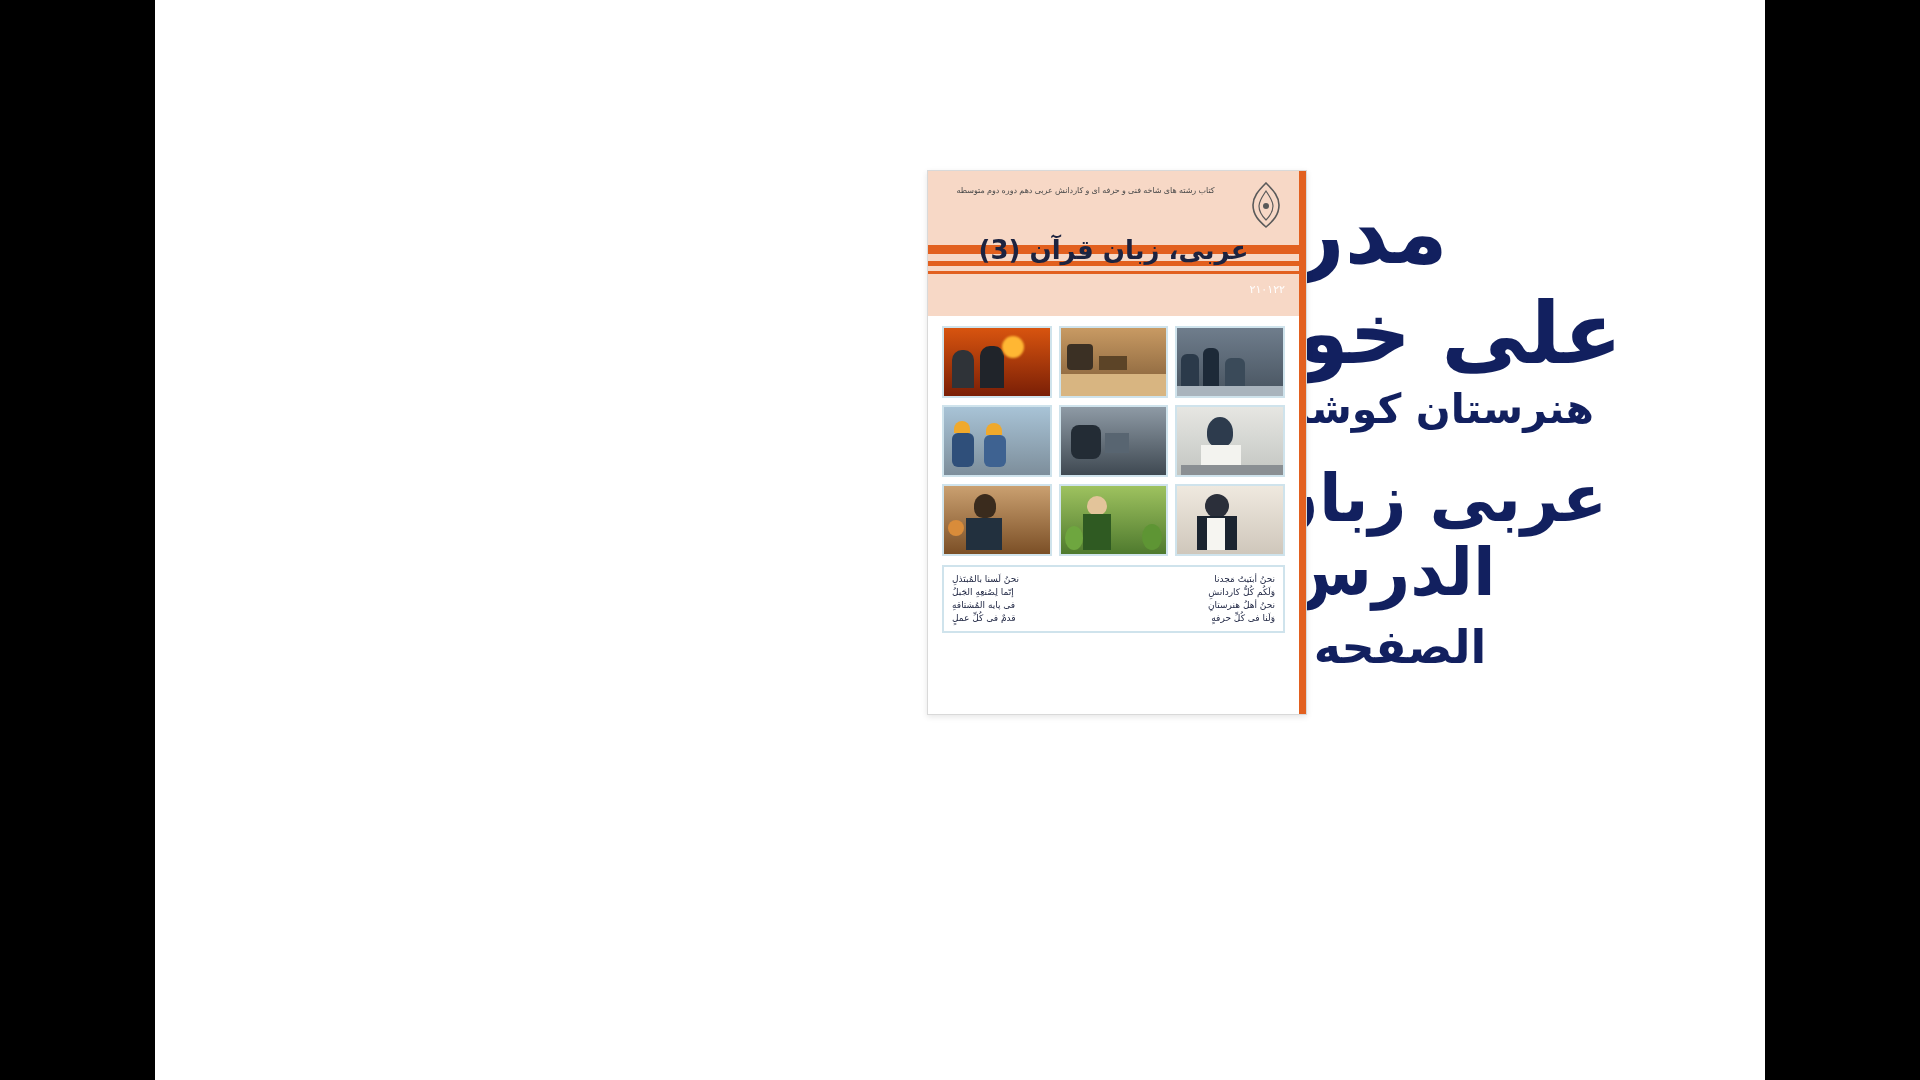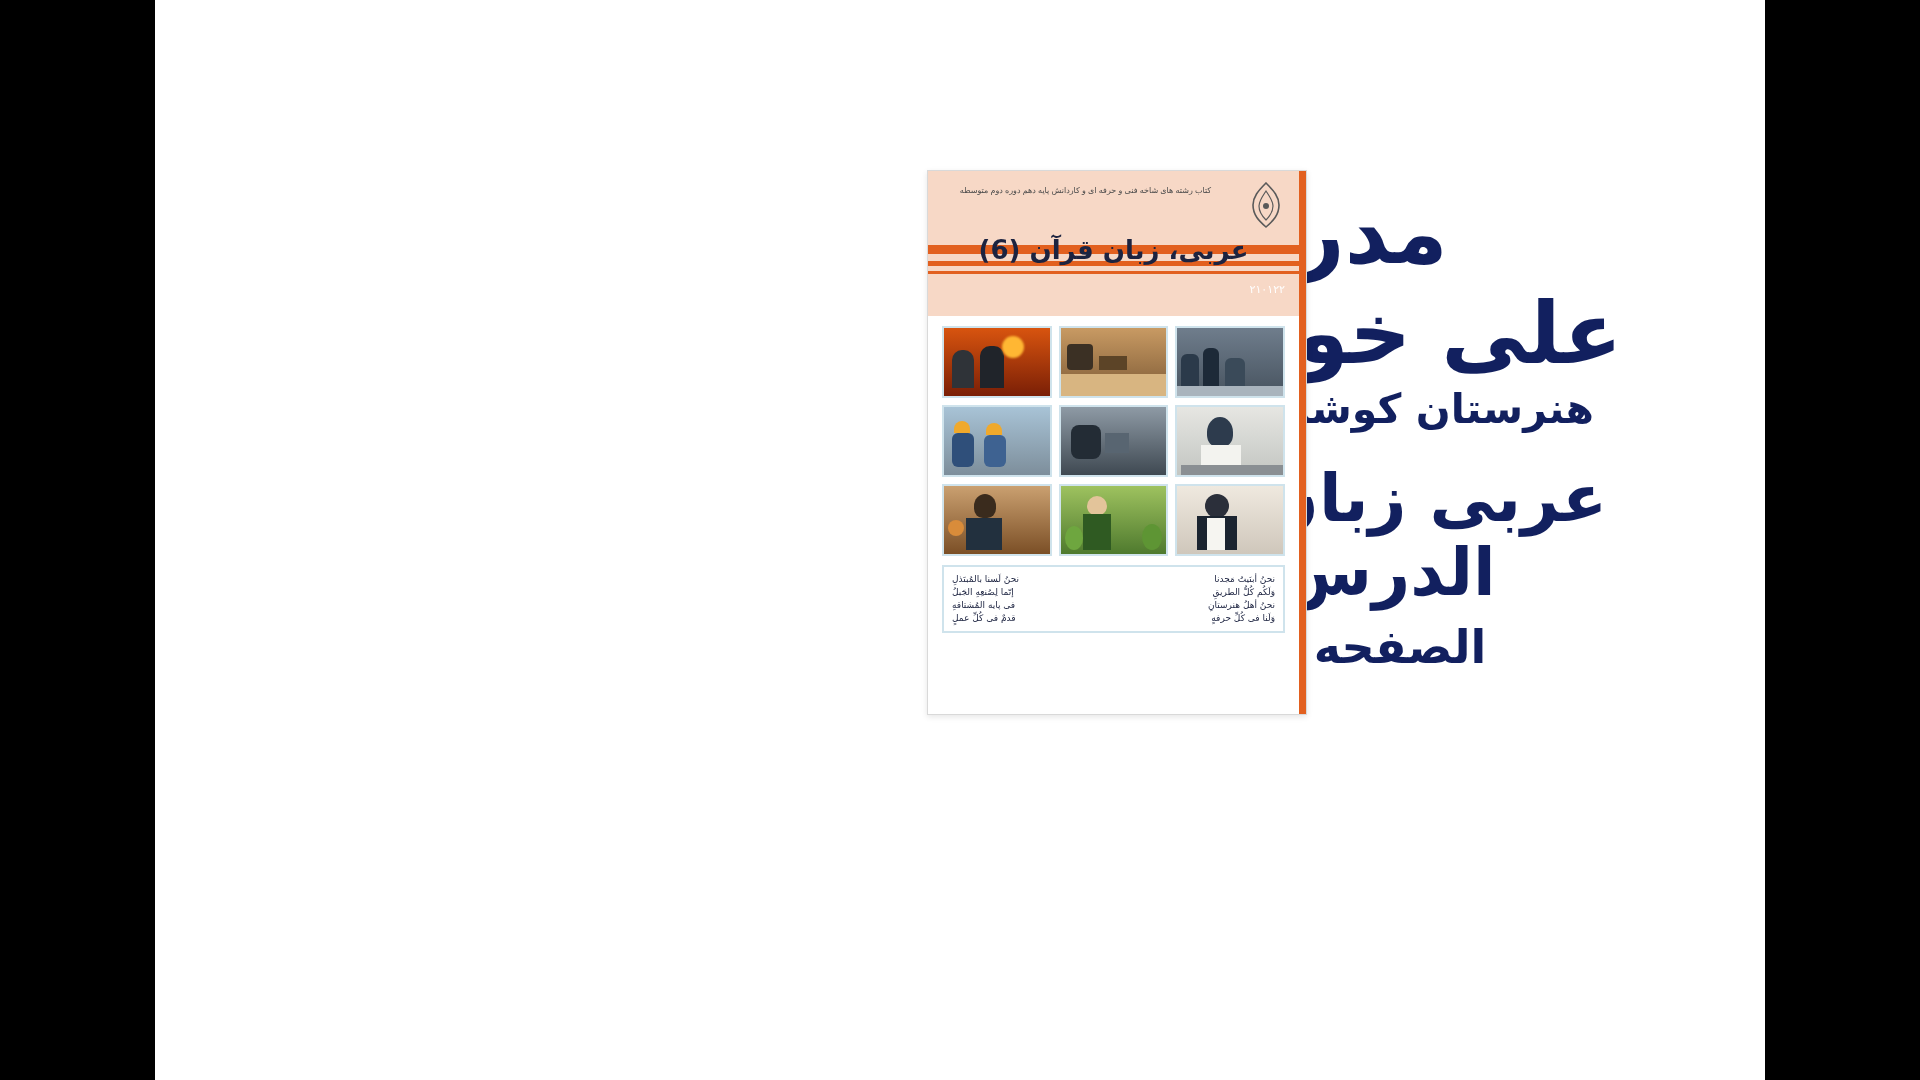--- a/index.html
+++ b/index.html
@@ -275,25 +275,25 @@
 
         <div class="book-spine"></div>
 
         <div class="cover-head">
           <svg class="ministry-logo" viewBox="0 0 46 52">
             <path d="M23 2 C15 10 10 16 10 24 C10 34 16 40 23 46 C30 40 36 34 36 24 C36 16 31 10 23 2 Z" fill="none" stroke="#5a5a5a" stroke-width="1.6"></path>
             <path d="M23 10 C19 16 16 20 16 25 C16 31 19 35 23 39 C27 35 30 31 30 25 C30 20 27 16 23 10 Z" fill="none" stroke="#5a5a5a" stroke-width="1.2"></path>
             <circle cx="23" cy="25" r="3" fill="#5a5a5a"></circle>
           </svg>
           <div class="cover-head-note">کتاب رشته های شاخه فنی و حرفه ای و کاردانش
-پایه دهم دوره دوم متوسطه</div>
+عربی دهم دوره دوم متوسطه</div>
           <div class="orange-bar bar1"></div>
           <div class="orange-bar bar2"></div>
           <div class="orange-bar bar3"></div>
-          <div class="cover-title">عربی، زبان قرآن (6)</div>
+          <div class="cover-title">عربی، زبان قرآن (3)</div>
           <div class="cover-code">۲۱۰۱۲۲</div>
         </div>
 
         <svg class="ornament orn-tl" viewBox="0 0 30 30">
             <path d="M2 14 q6 -12 14 -12 q-4 8 -2 12 q-7 -2 -12 0z" fill="#a7d6e8"></path>
             <circle cx="8" cy="8" r="3" fill="#cfe8f3"></circle>
           </svg>
         <svg class="ornament orn-tr" viewBox="0 0 30 30">
             <path d="M28 14 q-6 -12 -14 -12 q4 8 2 12 q7 -2 12 0z" fill="#a7d6e8"></path>
             <circle cx="22" cy="8" r="3" fill="#cfe8f3"></circle>
@@ -385,21 +385,21 @@
             </div>
 
           </div>
 
           <div class="verse-box">
             <div class="verse-row">
               <span>نحنُ أبنَیتُ مَجدنا</span>
               <span>نحنُ لَسنا بالمُبتَذلِ</span>
             </div>
             <div class="verse-row">
-              <span>وَلَکُم کُلُّ الطریقِ</span>
+              <span>وَلَکُم کُلُّ کاردانشِ</span>
               <span>إنّما لِصُنعِهِ الجَبلُ</span>
             </div>
             <div class="verse-row">
               <span>نحنُ أهلُ هنرستانِ</span>
               <span>فی پایه المُشتاقهِ</span>
             </div>
             <div class="verse-row">
               <span>وَلَنا فی کُلِّ حرفهٍ</span>
               <span>قدمٌ فی کُلِّ عملٍ</span>
             </div>

